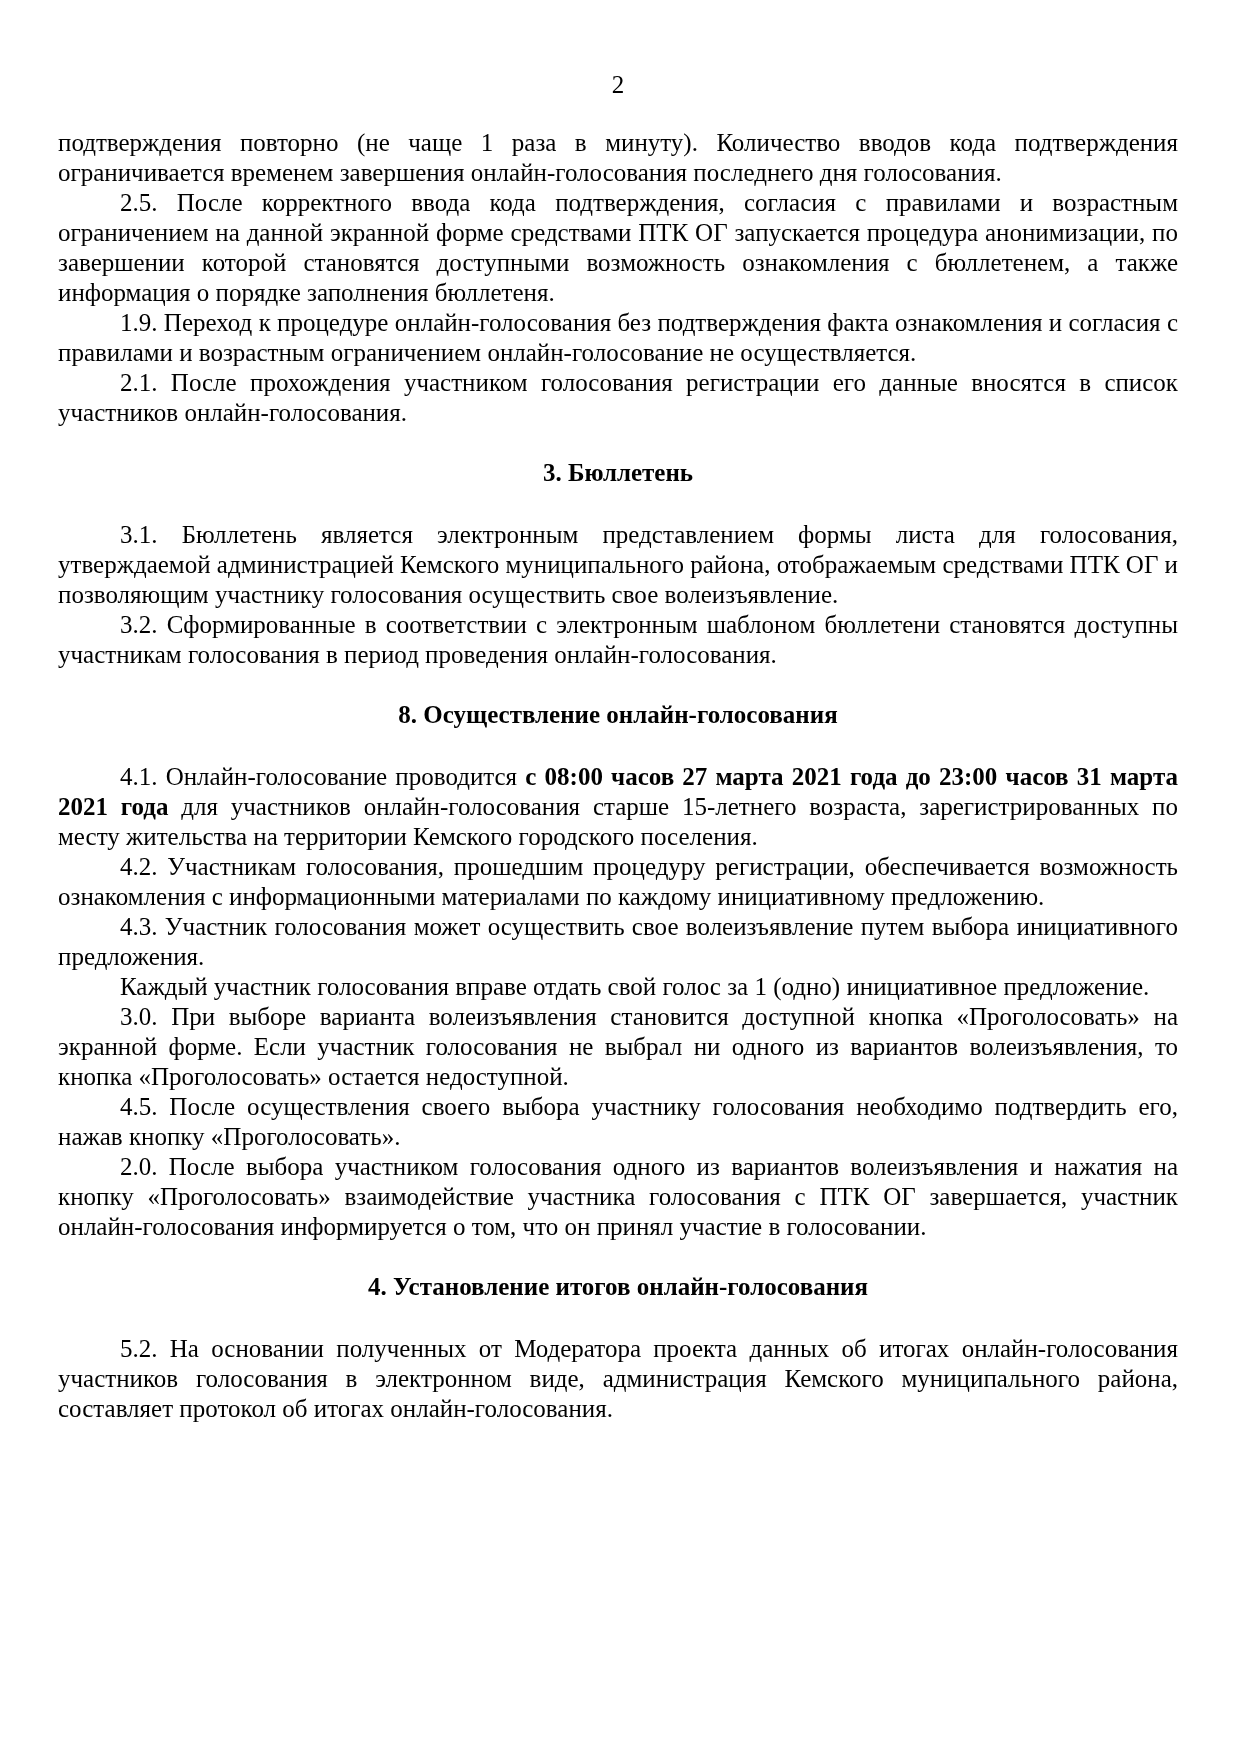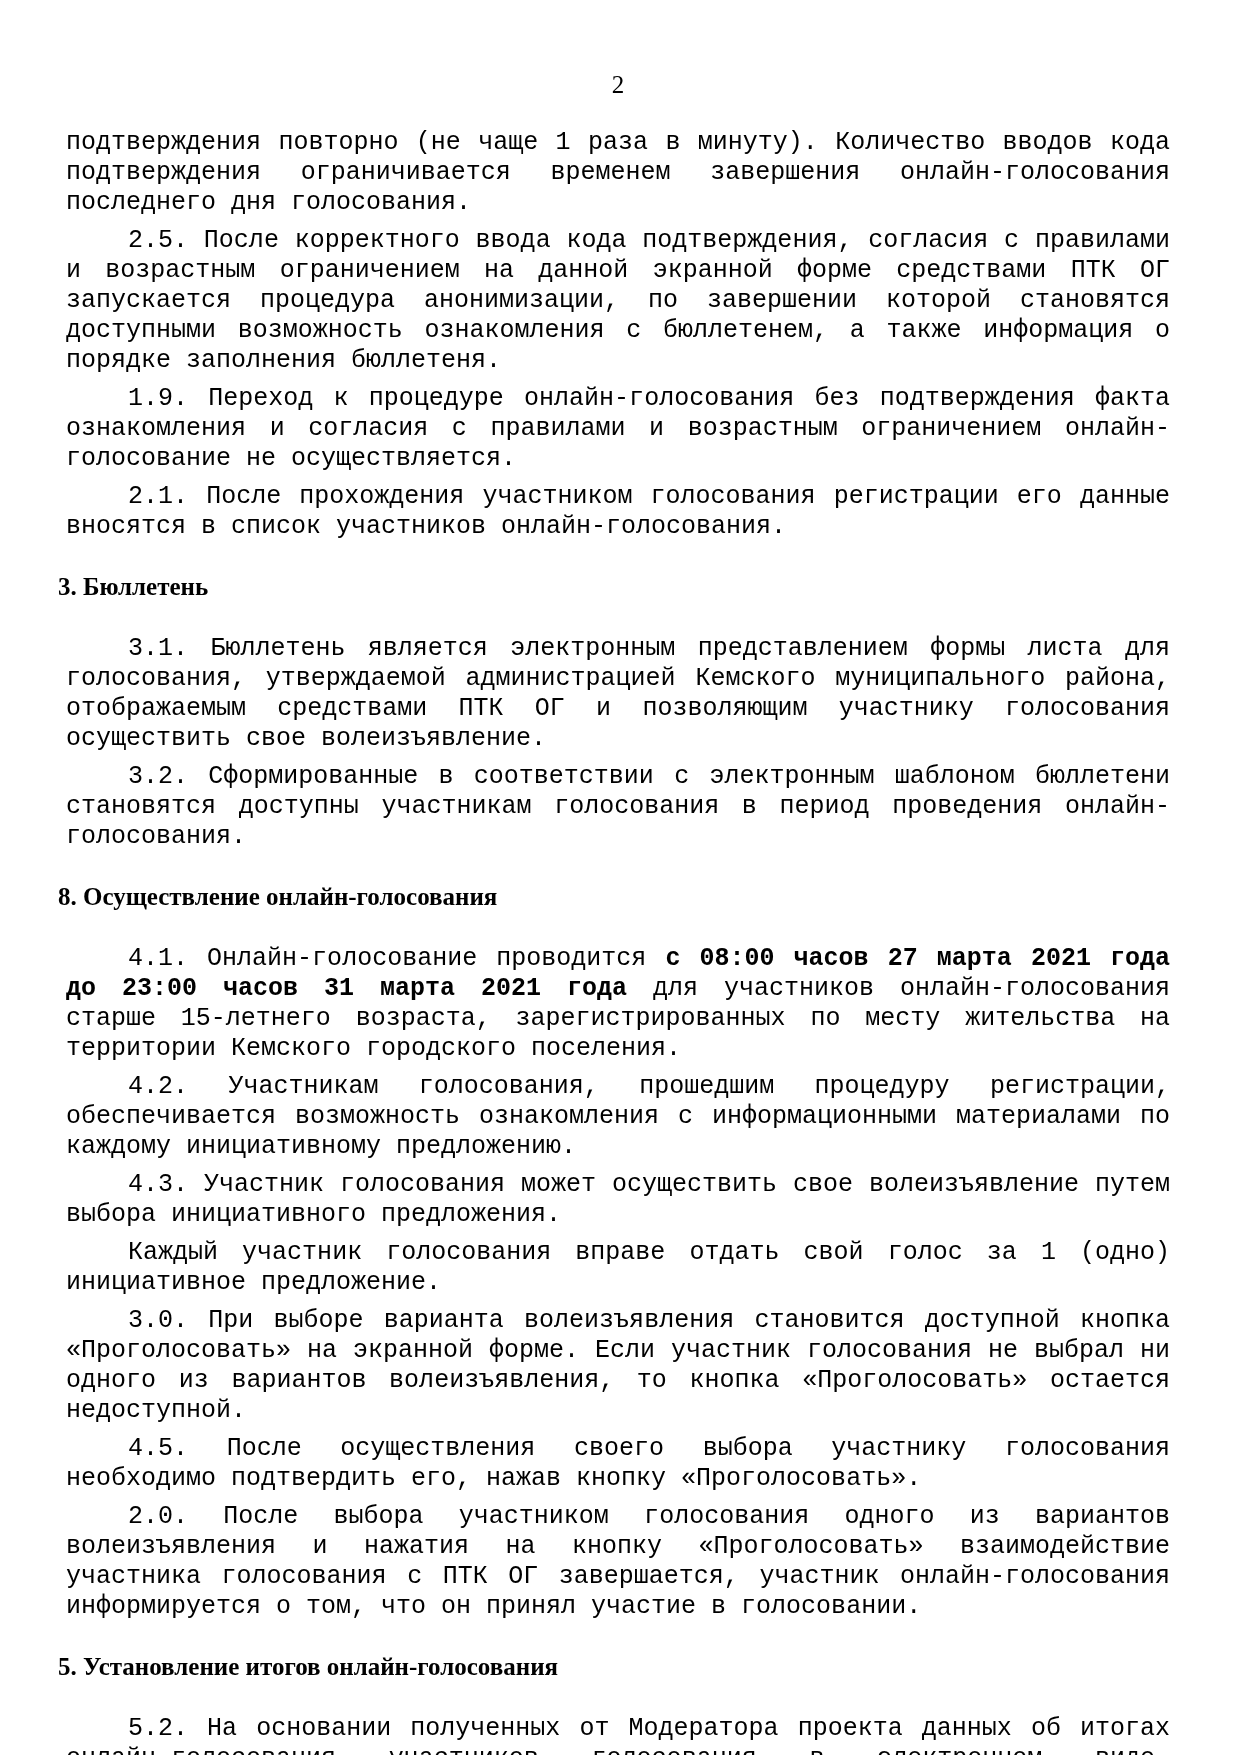--- a/index.html
+++ b/index.html
@@ -15,33 +15,33 @@
     font-size: 25px;
     line-height: 30px;
     padding: 70px 62px 0 58px;
     overflow: hidden;
   }
   .pagenum {
     text-align: center;
     margin: 0 0 28px 0;
   }
   p.body-par {
-    margin: 8px;
+    margin: 0;
     text-align: justify;
     text-indent: 62px;
     hyphens: none;
-    font-family: Liberation Mono, monospace;
   }
   p.body-par.cont {
     text-indent: 0;
   }
   h2.sec-heading {
     font-size: 25px;
     line-height: 30px;
     font-weight: bold;
+    text-align: center;
     margin: 30px 0 32px 0;
   }
   .bold { font-weight: bold; }
 </style>
 </head>
 <body>
 
 <div class="page">
 
   <div class="pagenum">2</div>
@@ -69,18 +69,18 @@
   <p class="body-par">4.3. Участник голосования может осуществить свое волеизъявление путем выбора инициативного предложения.</p>
 
   <p class="body-par">Каждый участник голосования вправе отдать свой голос за 1 (одно) инициативное предложение.</p>
 
   <p class="body-par">3.0. При выборе варианта волеизъявления становится доступной кнопка «Проголосовать» на экранной форме. Если участник голосования не выбрал ни одного из вариантов волеизъявления, то кнопка «Проголосовать» остается недоступной.</p>
 
   <p class="body-par">4.5. После осуществления своего выбора участнику голосования необходимо подтвердить его, нажав кнопку «Проголосовать».</p>
 
   <p class="body-par">2.0. После выбора участником голосования одного из вариантов волеизъявления и нажатия на кнопку «Проголосовать» взаимодействие участника голосования с ПТК ОГ завершается, участник онлайн-голосования информируется о том, что он принял участие в голосовании.</p>
 
-  <h2 class="sec-heading">5. Установление итогов онлайн-голосования</h2>
+  <h2 class="sec-heading">4. Установление итогов онлайн-голосования</h2>
 
 
   <p class="body-par">5.2. На основании полученных от Модератора проекта данных об итогах онлайн-голосования участников голосования в электронном виде, администрация Кемского муниципального района, составляет протокол об итогах онлайн-голосования.</p>
 
 </div>
 
 </body></html>

